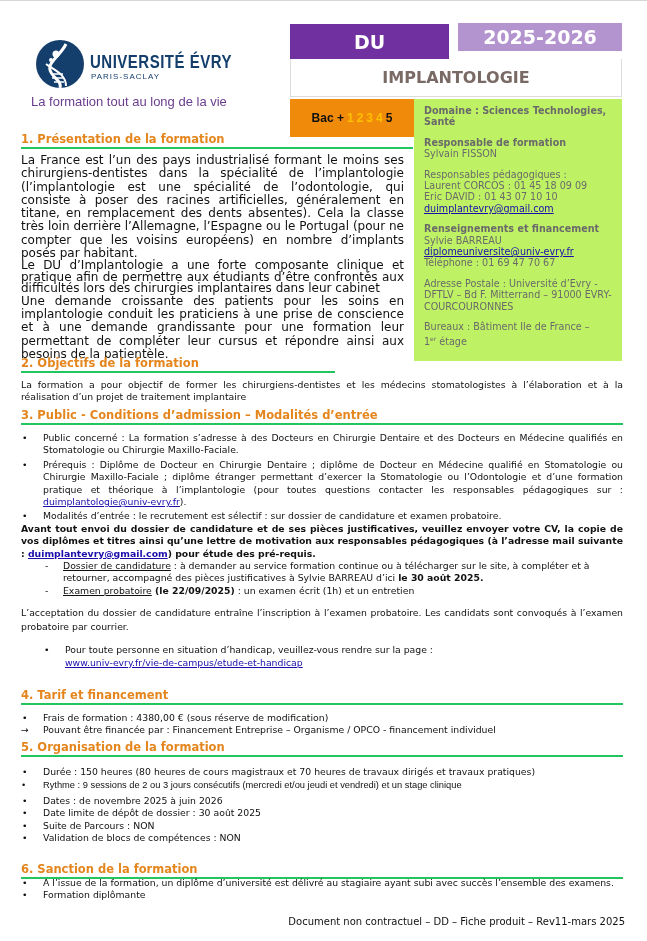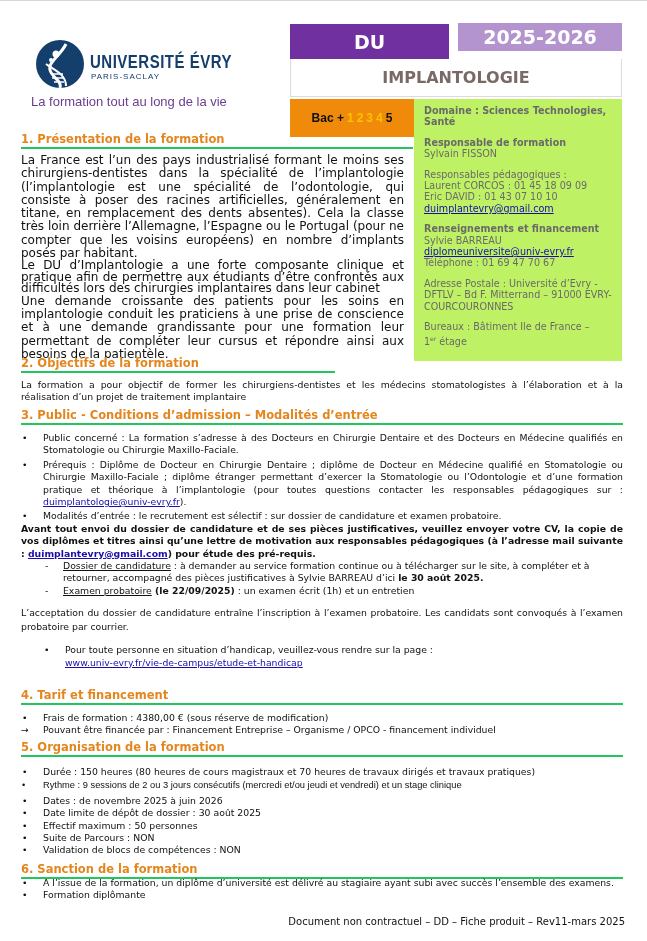--- a/index.html
+++ b/index.html
@@ -135,21 +135,20 @@
   </div>
 </div>
 
 <div class="h" style="top:740px;width:602px;">5. Organisation de la formation</div>
 <div class="main" style="top:766px;">
   <ul class="b">
     <li style="margin-bottom:1px">Durée : 150 heures (80 heures de cours magistraux et 70 heures de travaux dirigés et travaux pratiques)</li>
     <li style="margin-bottom:3px;font-family:'Liberation Sans',sans-serif;">Rythme : 9 sessions de 2 ou 3 jours consécutifs (mercredi et/ou jeudi et vendredi) et un stage clinique</li>
     <li>Dates : de novembre 2025 à juin 2026</li>
     <li>Date limite de dépôt de dossier : 30 août 2025</li>
-    <li>Effectif maximum : 50 personnes</li>
     <li>Suite de Parcours : NON</li>
     <li>Validation de blocs de compétences : NON</li>
   </ul>
 </div>
 
 <div class="h" style="top:862px;width:602px;">6. Sanction de la formation</div>
 <div class="main" style="top:877px;">
   <ul class="b">
     <li>A l’issue de la formation, un diplôme d’université est délivré au stagiaire ayant subi avec succès l’ensemble des examens.</li>
     <li>Formation diplômante</li>

